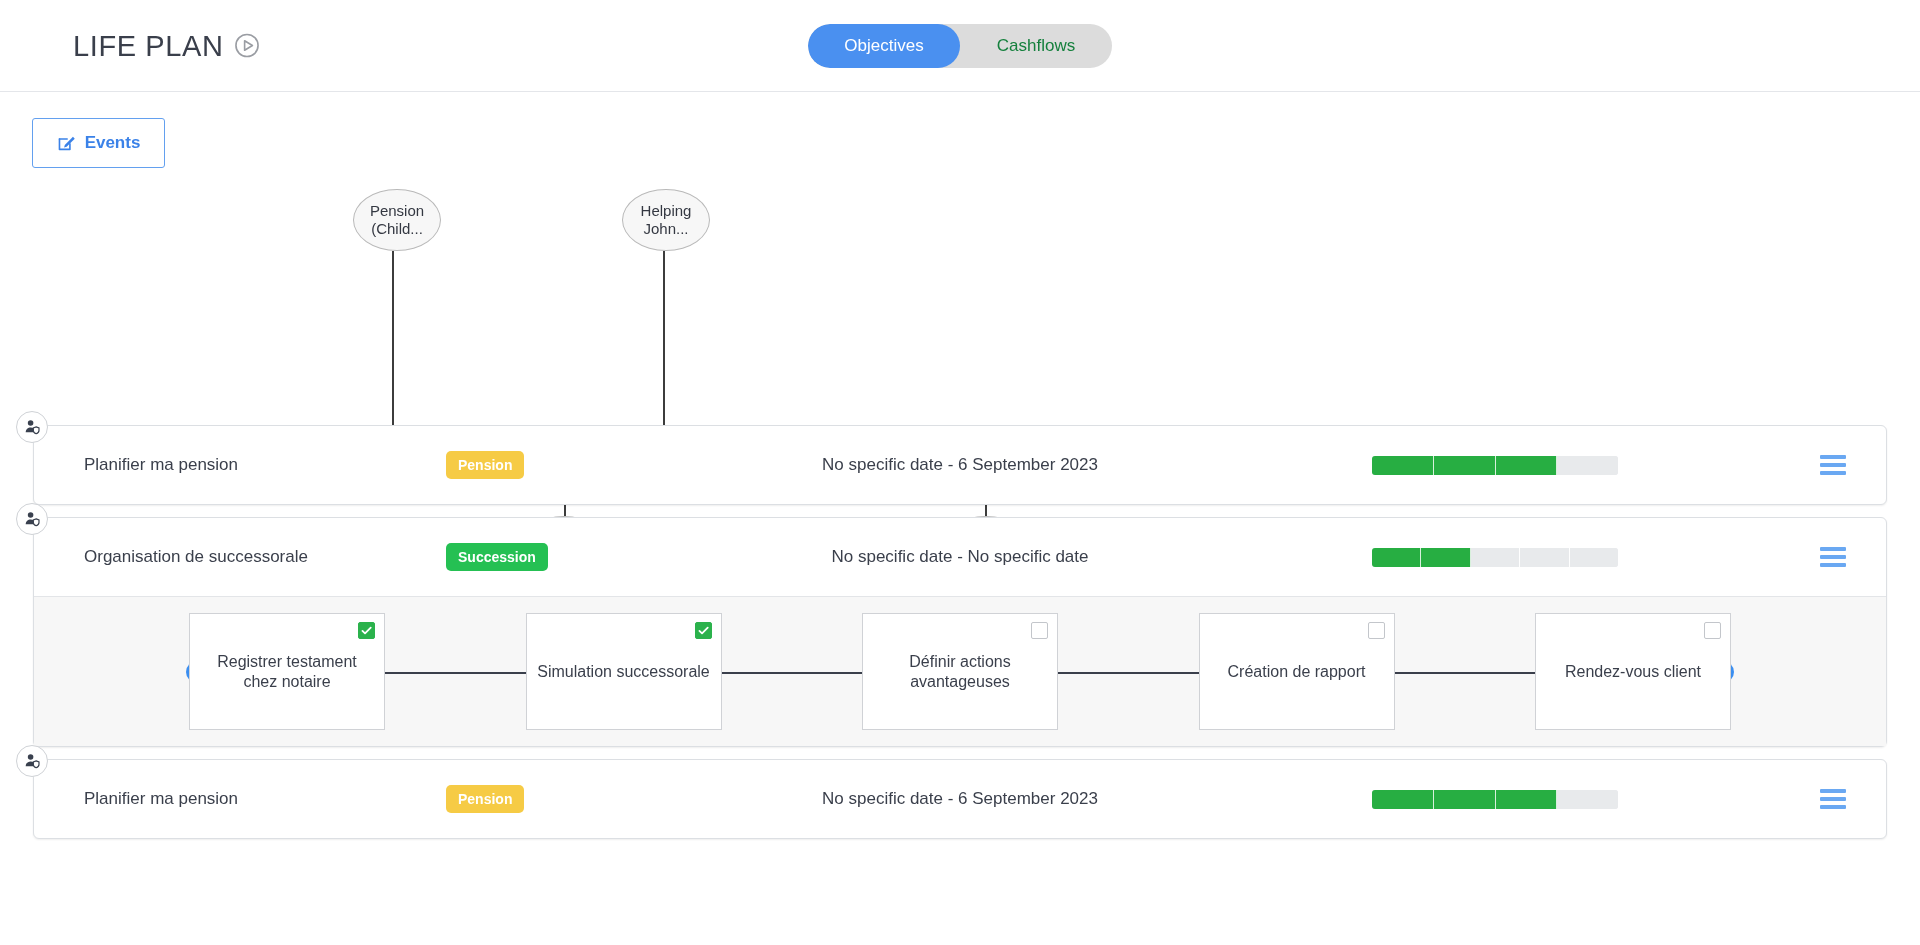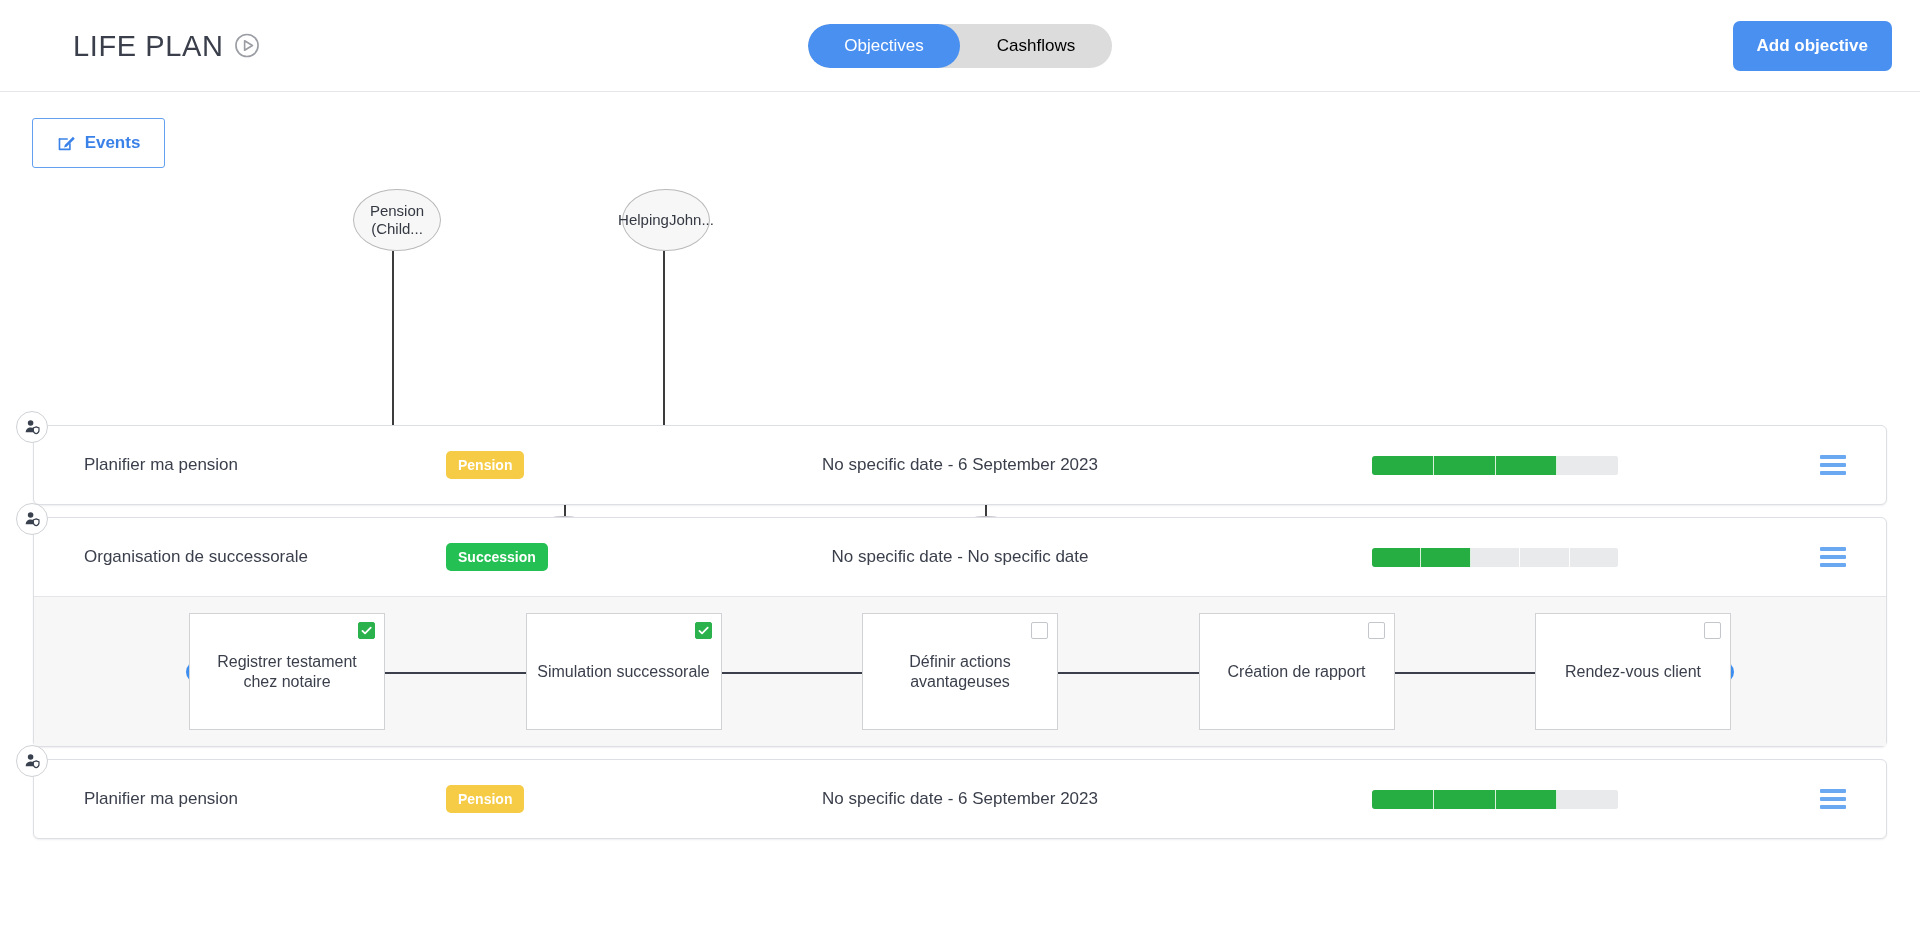--- a/index.html
+++ b/index.html
@@ -31,21 +31,21 @@
   .toggle {
     position: absolute; left: 50%; transform: translateX(-50%);
     top: 24px;
     display: flex; background: #dcdcdc; border-radius: 22px; padding: 0;
     height: 44px; overflow: hidden;
   }
   .toggle-opt {
     display: flex; align-items: center; justify-content: center;
     height: 44px; padding: 0 34px;
     font-size: 17px; border-radius: 22px;
-    color: #000000; cursor: pointer; user-select: none;
+    color: #15803d; cursor: pointer; user-select: none;
     min-width: 152px;
   }
   .toggle-opt.active { background: #4a90f0; color: #ffffff; }
 
   .add-objective {
     position: absolute; right: 28px; top: 50%; transform: translateY(-50%);
     background: #4a90f0; color: #fff; border: none; border-radius: 7px;
     height: 50px; padding: 0 24px; font-size: 17px; font-weight: bold;
     font-family: "Liberation Sans", sans-serif; cursor: pointer;
   }
@@ -199,21 +199,20 @@
         <polygon points="9.8,7.6 17,12 9.8,16.4" fill="none" stroke="#9a9da3" stroke-width="1.5" stroke-linejoin="round"></polygon>
       </svg>
     </span>
   </div>
 
   <div class="toggle">
     <div class="toggle-opt active">Objectives</div>
     <div class="toggle-opt">Cashflows</div>
   </div>
 
-  <button class="add-objective">Add objective</button>
 </div>
 
 <div class="events-btn">
   <span>
     <svg class="pencil-icon" viewBox="0 0 20 20">
       <path d="M2.6 5.2h8.1" fill="none" stroke="#3b82e8" stroke-width="1.7" stroke-linecap="round"></path>
       <path d="M2.6 5.2v11h11v-6" fill="none" stroke="#3b82e8" stroke-width="1.7" stroke-linecap="round" stroke-linejoin="round"></path>
       <path d="M8.2 11.6l8.6-8.6 1.9 1.9-8.6 8.6-2.6.7z" fill="#3b82e8"></path>
     </svg>
   </span>
@@ -234,21 +233,21 @@
   <div class="connector" style="left:392px; top:76px; height:208px;"></div>
   <div class="marker" style="left:386px; top:281px; background:#6a3fc4;"></div>
 
   <div class="marker" style="left:558px; top:281px; background:#f0a05a;"></div>
   <div class="connector" style="left:564px; top:291px; height:50px;"></div>
   <div class="bubble" style="left:521px; top:155px; width:86px; height:62px; flex-direction:column; top:341px;">
     <span>Pension</span>
     <span>Jade</span>
   </div>
 
-  <div class="bubble" style="left:622px; top:14px; width:88px; height:62px; ">
+  <div class="bubble" style="left:622px; top:14px; width:88px; height:62px; flex-direction:column;">
     <span>Helping</span>
     <span>John...</span>
   </div>
   <div class="connector" style="left:663px; top:76px; height:208px;"></div>
   <div class="marker" style="left:657px; top:281px; background:#29a8e0;"></div>
 
   <div class="marker" style="left:979px; top:281px; background:#ef4466;"></div>
   <div class="connector" style="left:985px; top:291px; height:50px;"></div>
   <div class="bubble" style="left:942px; top:341px; width:88px; height:55px;">
     <span>Invalidité</span>

